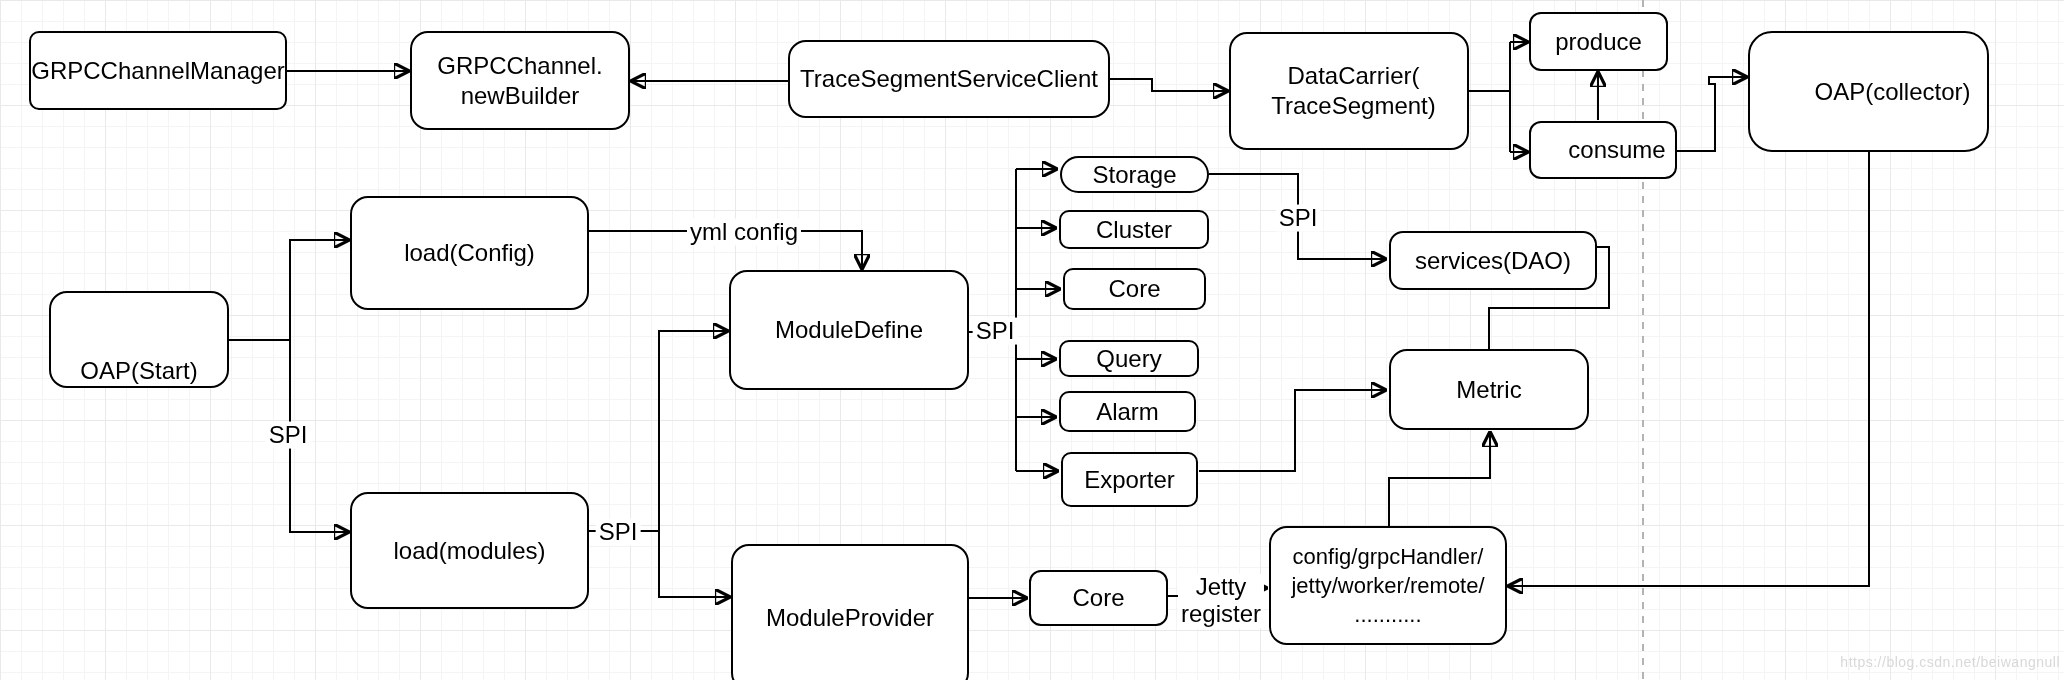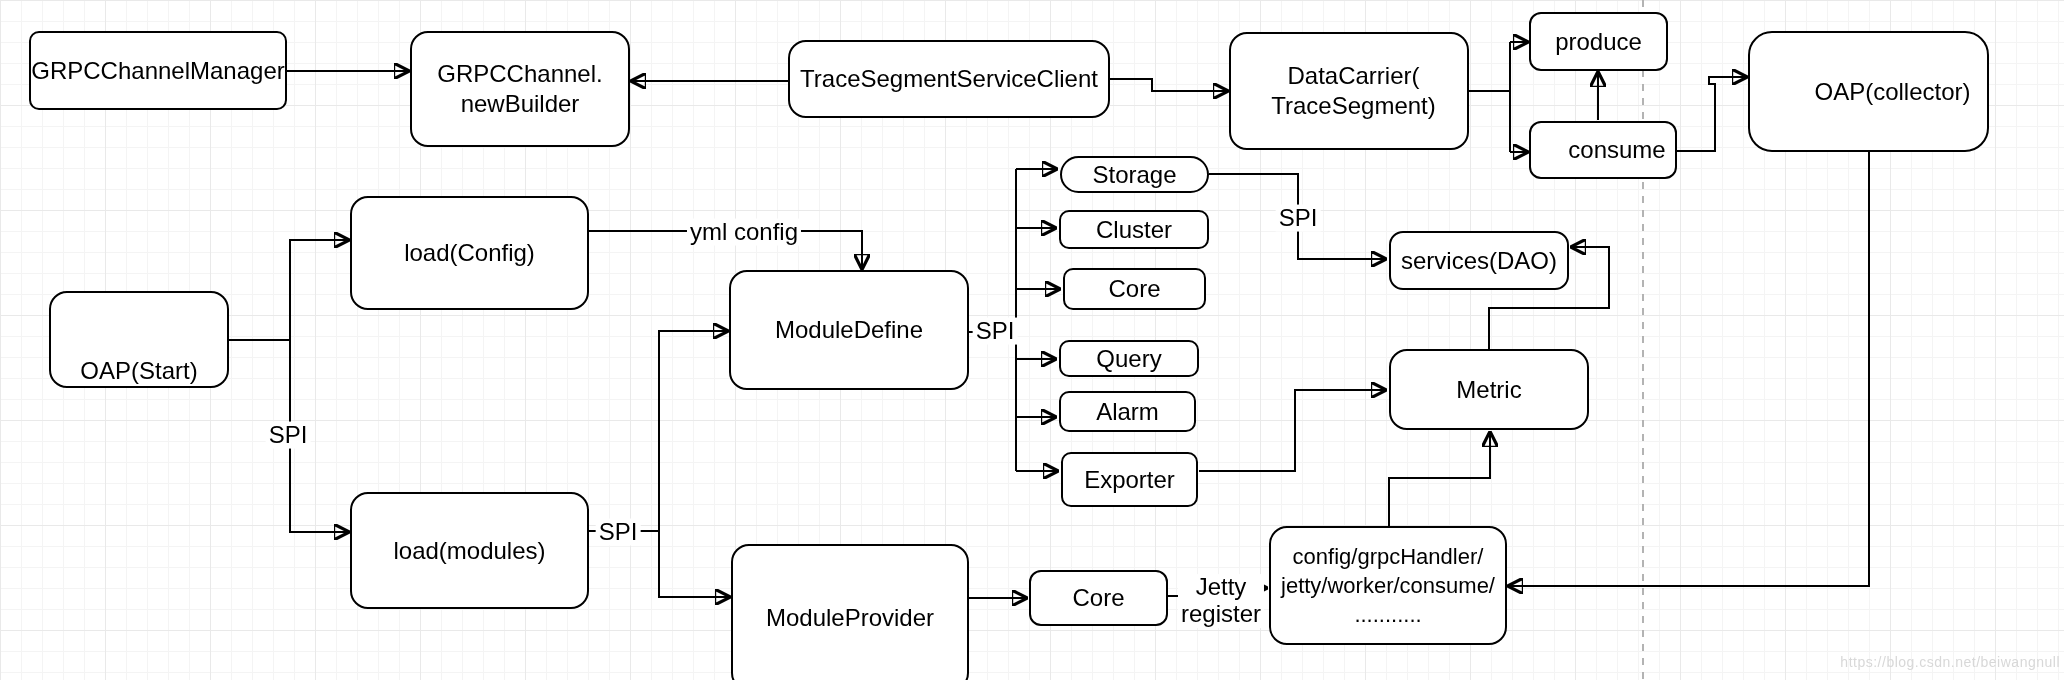--- a/index.html
+++ b/index.html
@@ -83,21 +83,21 @@
     <path d="M1199,471 H1295 V390 H1385" marker-end="url(#arr)"></path>
     <path d="M1489,349 V308 H1609 V247 H1572" marker-end="url(#arr)"></path>
     <path d="M1389,526 V478 H1490 V433" marker-end="url(#arr)"></path>
 
     <path d="M969,598 H1026" marker-end="url(#arr)"></path>
     <path d="M1168,596 H1188"></path>
     <path d="M1254,588 H1266" marker-end="url(#arr)"></path>
   </svg>
 
   <div class="node r10" style="left:29px;top:31px;width:258px;height:79px;"><span>GRPCChannelManager</span></div>
-  <div class="node r18" style="left:410px;top:31px;width:220px;height:116px;"><span>GRPCChannel.
+  <div class="node r18" style="left:410px;top:31px;width:220px;height:99px;"><span>GRPCChannel.
 newBuilder</span></div>
   <div class="node r18" style="left:788px;top:40px;width:322px;height:78px;"><span>TraceSegmentServiceClient</span></div>
   <div class="node r18" style="left:1229px;top:32px;width:240px;height:118px;padding-left:9px;"><span>DataCarrier(
 TraceSegment)</span></div>
   <div class="node r12" style="left:1529px;top:12px;width:139px;height:59px;"><span>produce</span></div>
   <div class="node r12" style="left:1529px;top:121px;width:148px;height:58px;padding-left:28px;"><span>consume</span></div>
   <div class="node r24" style="left:1748px;top:31px;width:241px;height:121px;padding-left:48px;"><span>OAP(collector)</span></div>
 
   <div class="node r18" style="left:49px;top:291px;width:180px;height:97px;align-items:flex-end;"><span>OAP(Start)</span></div>
   <div class="node r18" style="left:350px;top:196px;width:239px;height:114px;"><span>load(Config)</span></div>
@@ -105,24 +105,24 @@
   <div class="node r18" style="left:729px;top:270px;width:240px;height:120px;"><span>ModuleDefine</span></div>
   <div class="node r18" style="left:731px;top:544px;width:238px;height:147px;"><span>ModuleProvider</span></div>
 
   <div class="node pill" style="left:1060px;top:156px;width:149px;height:37px;"><span>Storage</span></div>
   <div class="node r10" style="left:1059px;top:210px;width:150px;height:39px;"><span>Cluster</span></div>
   <div class="node r10" style="left:1063px;top:268px;width:143px;height:42px;"><span>Core</span></div>
   <div class="node r10" style="left:1059px;top:340px;width:140px;height:37px;"><span>Query</span></div>
   <div class="node r10" style="left:1059px;top:391px;width:137px;height:41px;justify-content:center;"><span>Alarm</span></div>
   <div class="node r10" style="left:1061px;top:452px;width:137px;height:55px;"><span>Exporter</span></div>
 
-  <div class="node r14" style="left:1389px;top:231px;width:180px;height:59px;"><span>services(DAO)</span></div>
+  <div class="node r14" style="left:1389px;top:231px;width:208px;height:59px;"><span>services(DAO)</span></div>
   <div class="node r18" style="left:1389px;top:349px;width:200px;height:81px;"><span>Metric</span></div>
   <div class="node r18 small-font" style="left:1269px;top:526px;width:238px;height:119px;"><span>config/grpcHandler/
-jetty/worker/consume/
+jetty/worker/remote/
 ...........</span></div>
   <div class="node r12" style="left:1029px;top:570px;width:139px;height:56px;"><span>Core</span></div>
 
   <div class="edge-label" style="left:288px;top:435px;">SPI</div>
   <div class="edge-label" style="left:618px;top:532px;">SPI</div>
   <div class="edge-label" style="left:995px;top:331px;">SPI</div>
   <div class="edge-label" style="left:1298px;top:218px;">SPI</div>
   <div class="edge-label" style="left:744px;top:232px;">yml config</div>
   <div class="edge-label" style="left:1221px;top:601px;">Jetty
 register</div>

